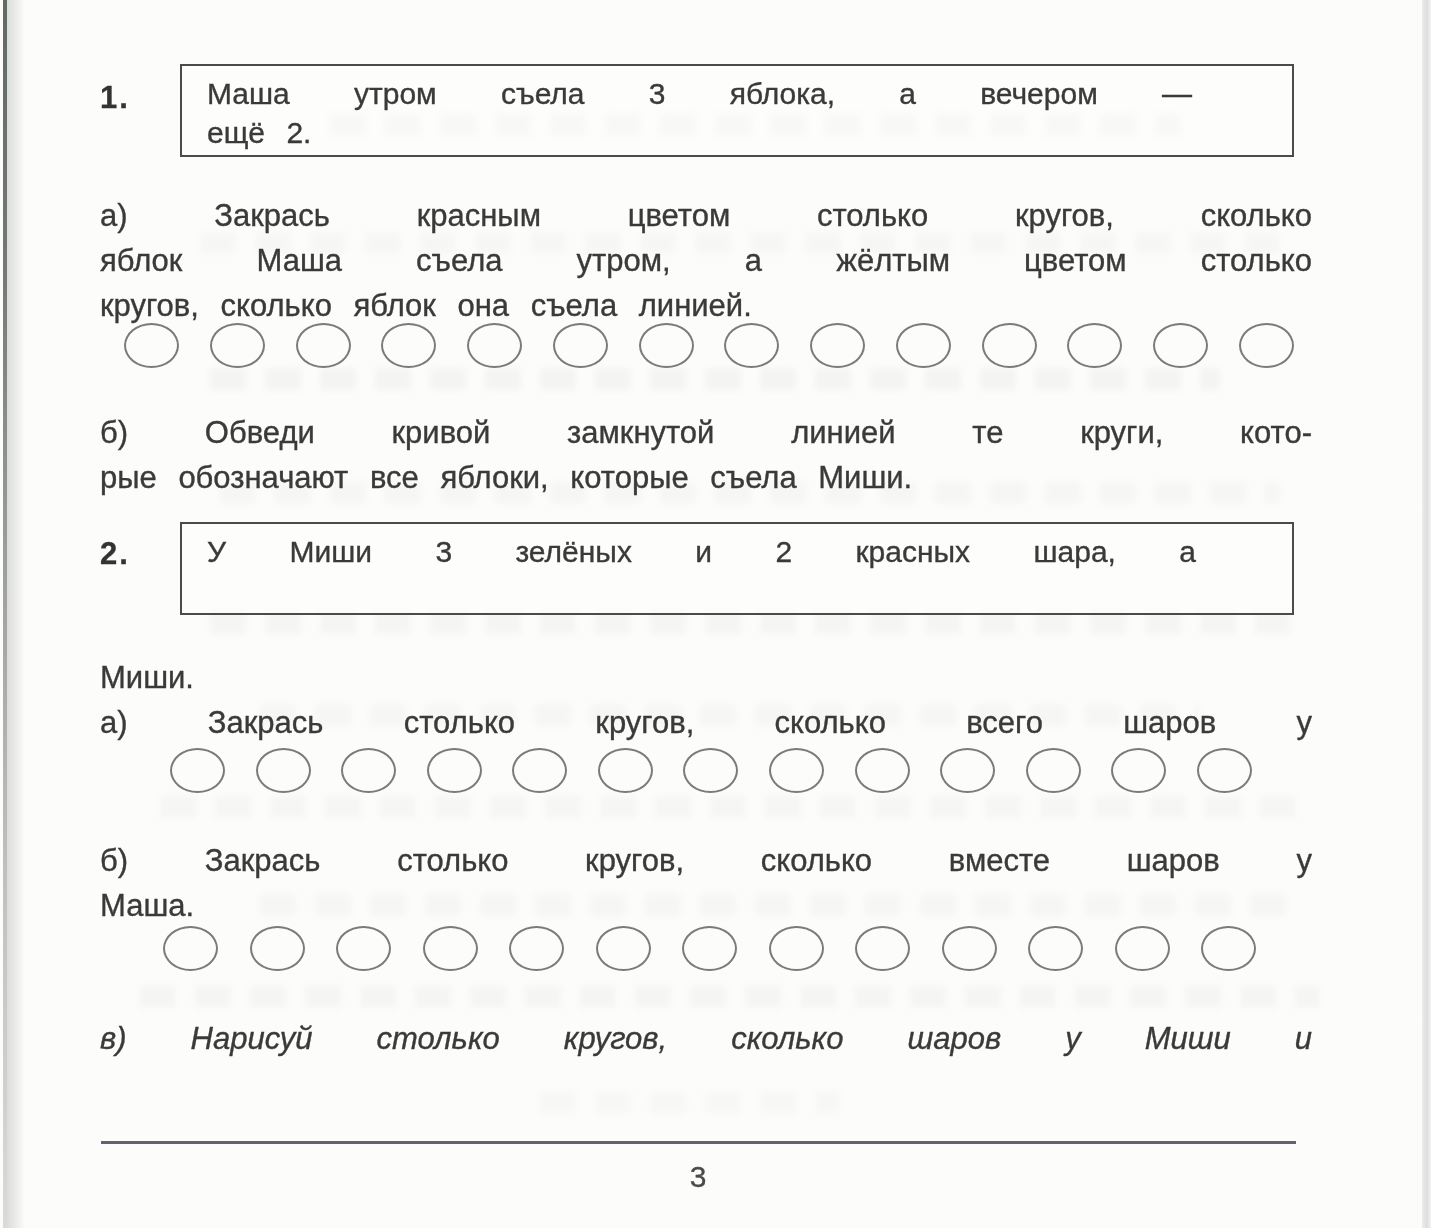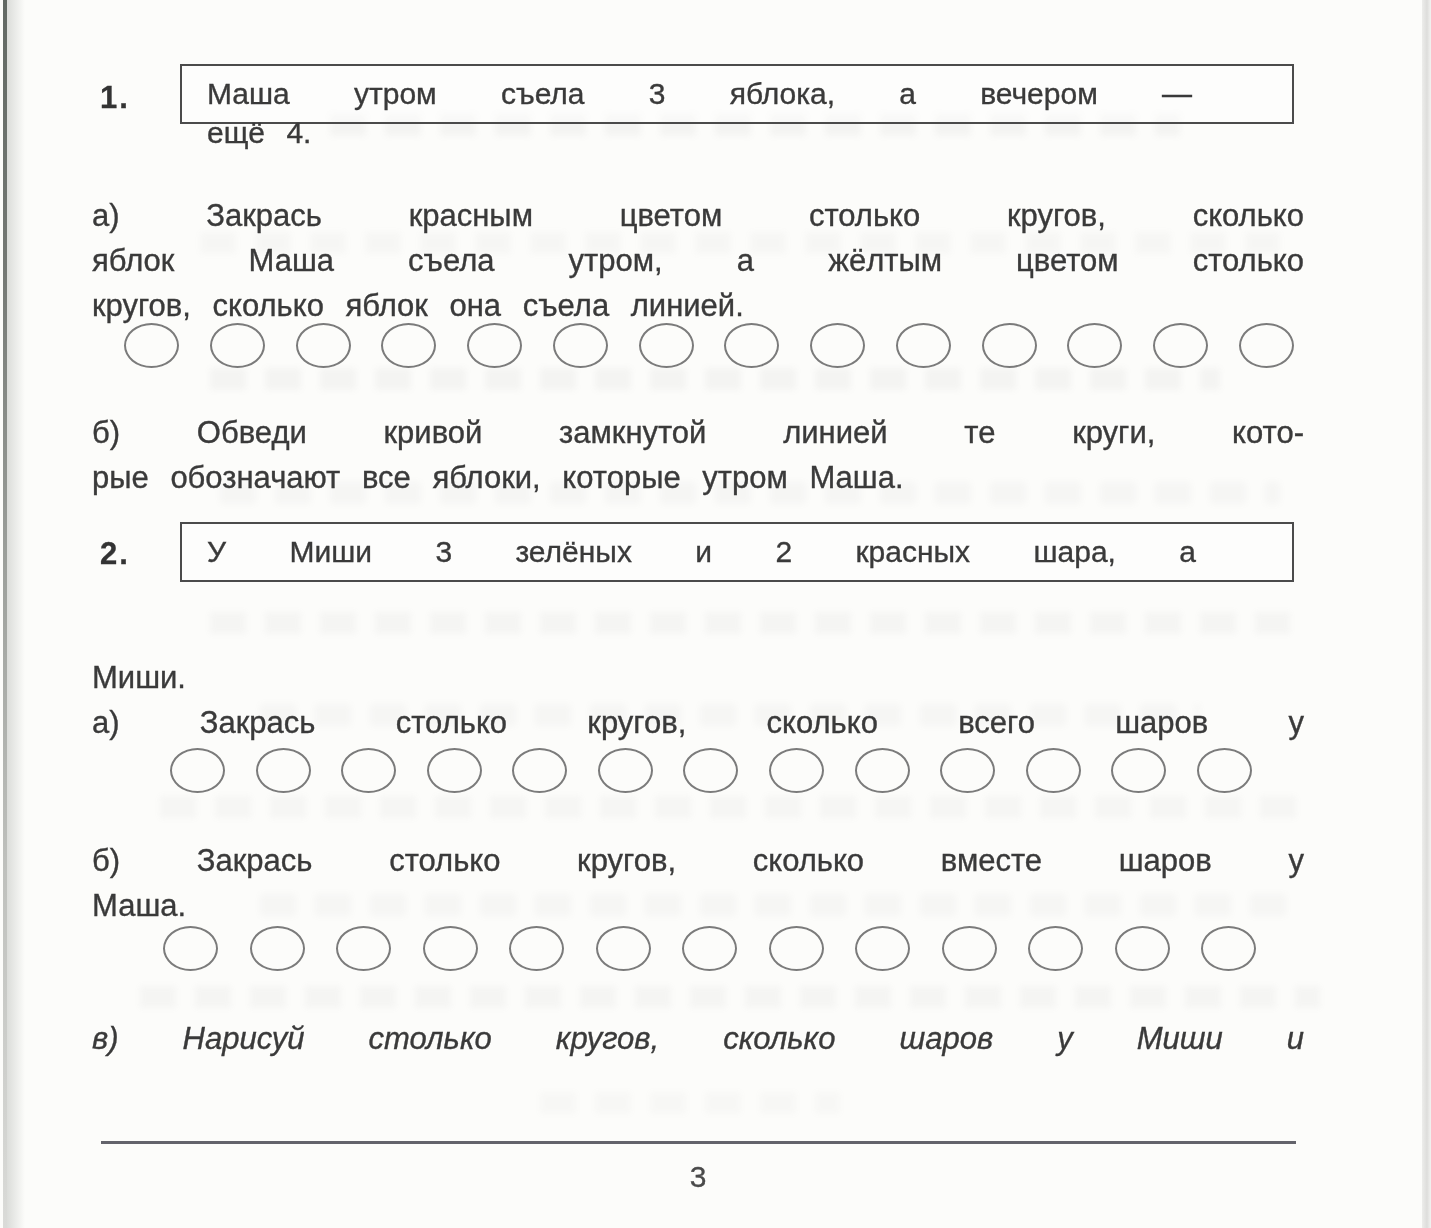--- a/index.html
+++ b/index.html
@@ -26,33 +26,33 @@
     background: linear-gradient(to right, #ededeb, #dddddb 55%, #f3f3f1);
   }
   
   .task-number {
     position: absolute; left: 100px; width: 62px;
     font-size: 31px; font-weight: bold; letter-spacing: 2px;
     color: #333333; -webkit-text-stroke: .3px #333;
   }
   
   .statement-box {
-    position: absolute; left: 180px; width: 1114px; height: 60px;
+    position: absolute; left: 180px; width: 1114px; height: 93px;
     border: 2px solid #4b4b4b; box-sizing: border-box;
     background: rgba(255,255,255,.4);
     padding: 8px 100px 8px 25px;
     font-size: 30px; line-height: 39px;
     color: #3a3a3a; -webkit-text-stroke: .35px #3a3a3a;
     word-spacing: 13px;
   }
   .statement-box.box2 { padding-right: 96px; }
   .stmt-line.just { text-align: justify; text-align-last: justify; }
   
   .para {
-    position: absolute; left: 92px; width: 1212px;
+    position: absolute; left: 100px; width: 1212px;
     font-size: 31px; line-height: 45px;
     color: #3a3a3a; -webkit-text-stroke: .35px #3a3a3a;
     word-spacing: 13px;
   }
   .line.just { text-align: justify; text-align-last: justify; }
   
   .circle-row {
     position: absolute; height: 46px;
     display: flex; justify-content: space-between; align-items: center;
   }
@@ -96,21 +96,21 @@
   <div class="ghost" style="top:704px; left:260px; width:940px; opacity:.1;"></div>
   <div class="ghost" style="top:796px; left:160px; width:1150px; opacity:.11;"></div>
   <div class="ghost" style="top:894px; left:260px; width:1040px; opacity:.1;"></div>
   <div class="ghost" style="top:986px; left:140px; width:1180px; opacity:.12;"></div>
   <div class="ghost" style="top:1092px; left:540px; width:300px; opacity:.08;"></div>
 
   <div class="task-number" style="top:80px;">1.</div>
 
   <div class="statement-box" style="top:64px;">
     <div class="stmt-line just">Маша утром съела 3 яблока, а вечером —</div>
-    <div class="stmt-line">ещё 4.</div>
+    <div class="stmt-line">ещё 2.</div>
   </div>
 
   <div class="para" style="top:193px;">
     <div class="line just">а) Закрась красным цветом столько кругов, сколько</div>
     <div class="line just">яблок Маша съела утром, а жёлтым цветом столько</div>
     <div class="line">кругов, сколько яблок она съела линией.</div>
   </div>
 
   <div class="circle-row" style="top:322px; left:124px; width:1170px;">
       <div class="circle"></div>
@@ -124,21 +124,21 @@
       <div class="circle"></div>
       <div class="circle"></div>
       <div class="circle"></div>
       <div class="circle"></div>
       <div class="circle"></div>
       <div class="circle"></div>
     </div>
 
   <div class="para" style="top:410px;">
     <div class="line just">б) Обведи кривой замкнутой линией те круги, кото-</div>
-    <div class="line">рые обозначают все яблоки, которые утром Маша.</div>
+    <div class="line">рые обозначают все яблоки, которые съела Миши.</div>
   </div>
 
   <div class="task-number" style="top:536px;">2.</div>
 
   <div class="statement-box box2" style="top:522px;">
     <div class="stmt-line just">У Миши 3 зелёных и 2 красных шара, а</div>
   </div>
 
   <div class="para" style="top:655px;">
     <div class="line">Миши.</div>

